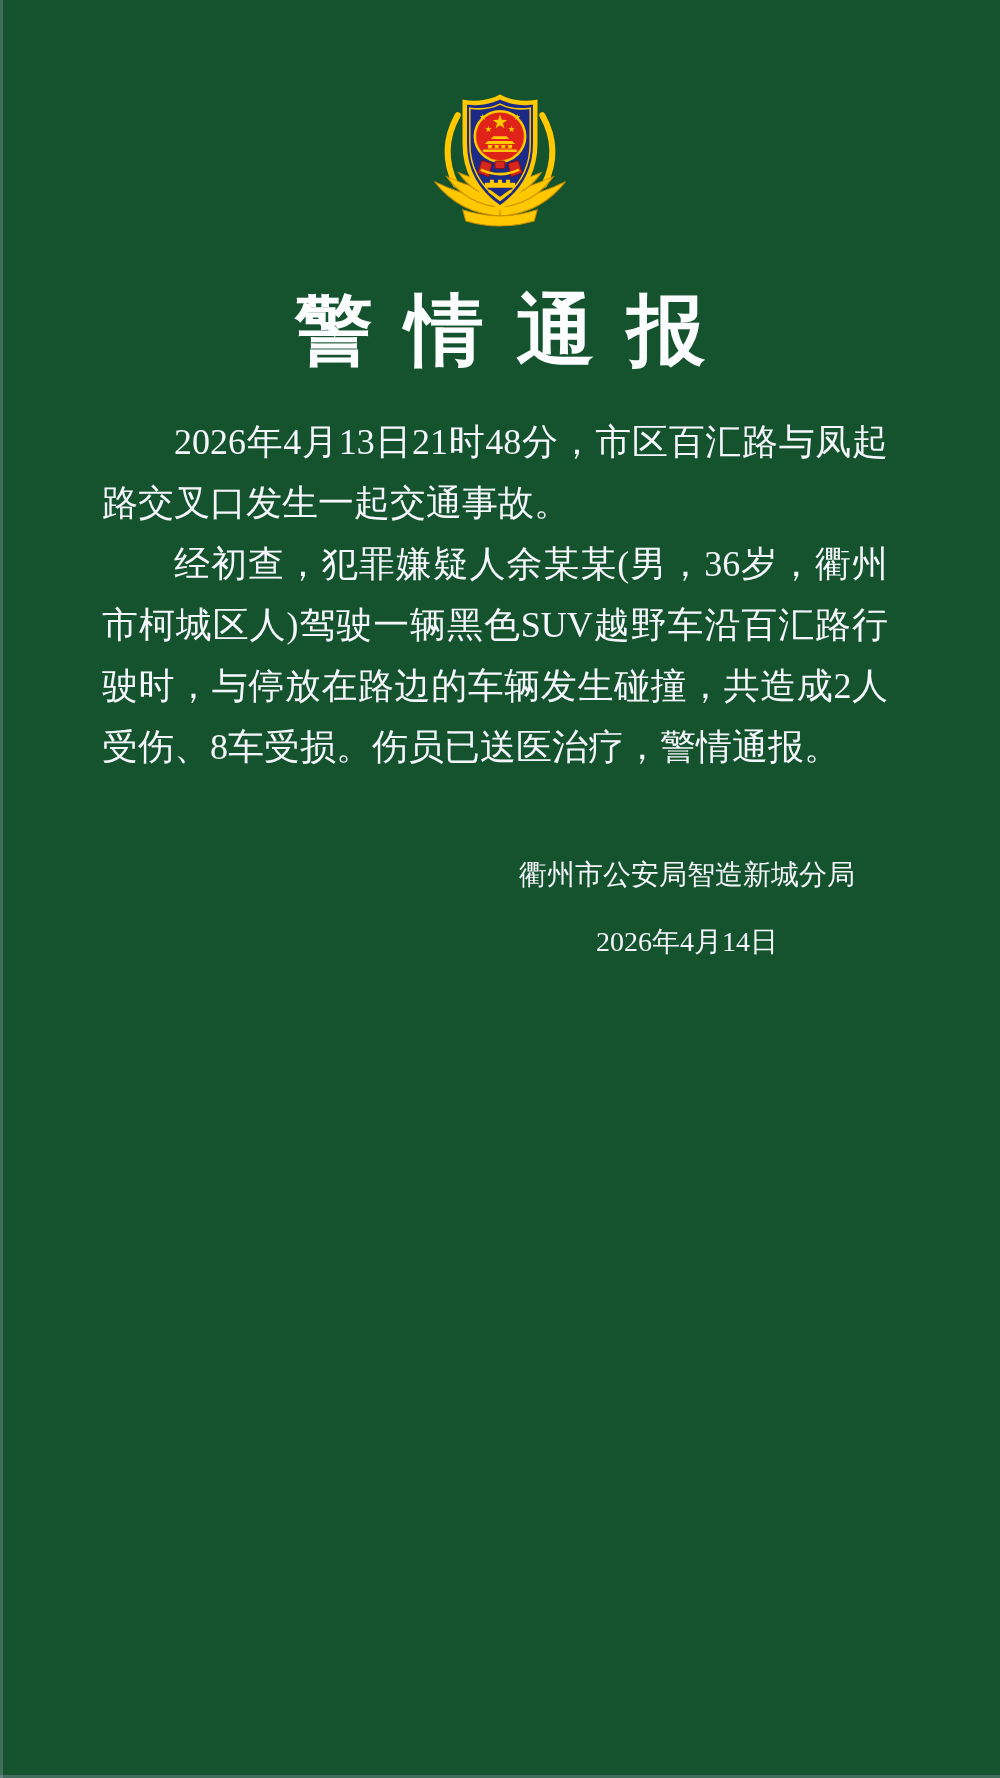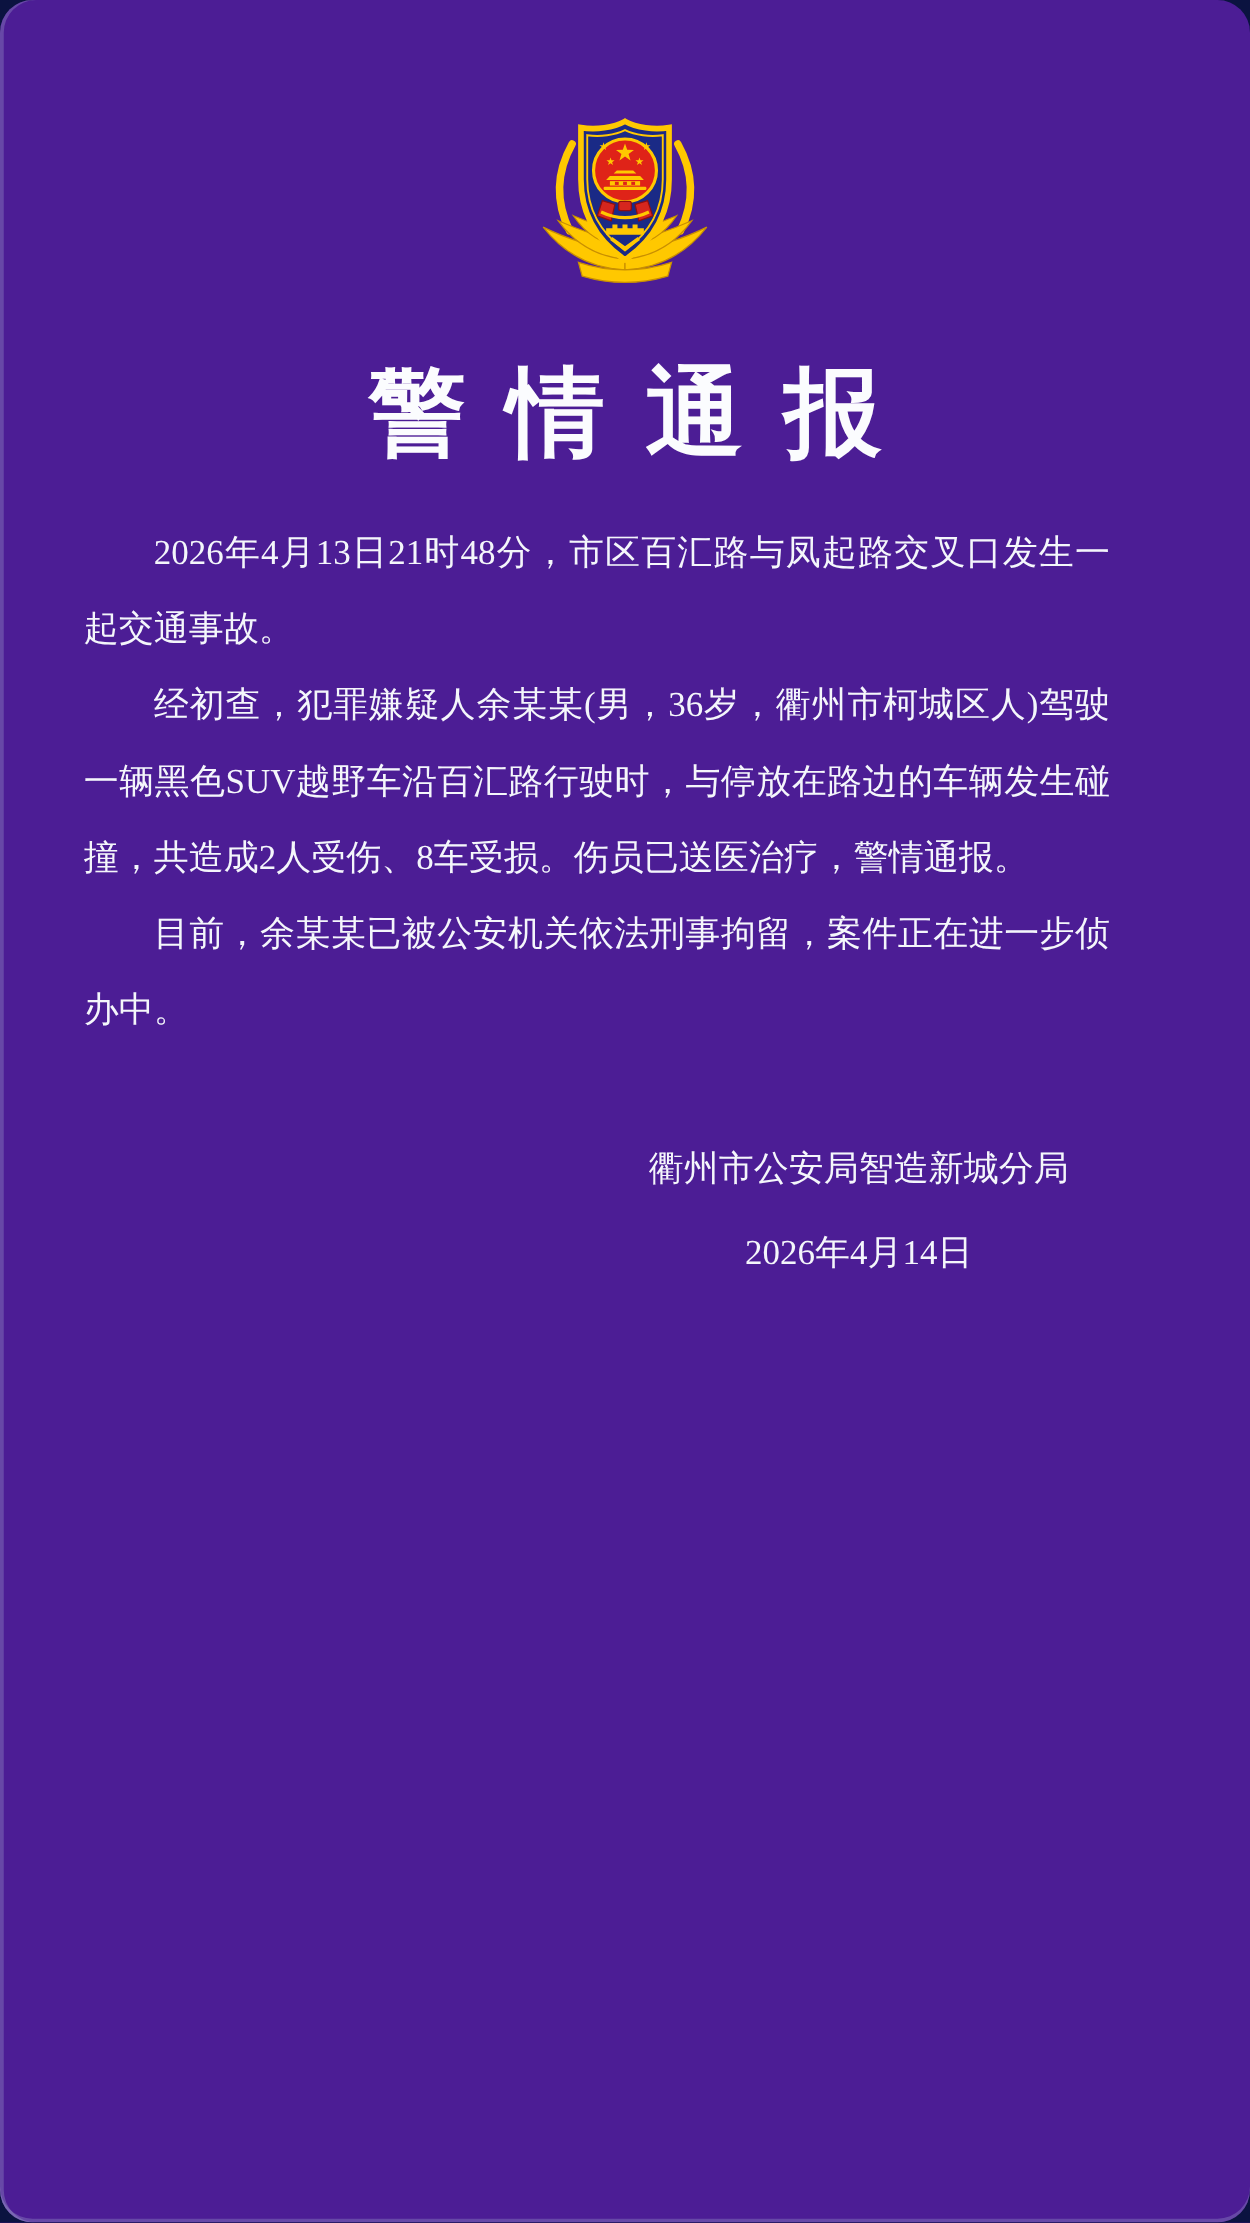--- a/index.html
+++ b/index.html
@@ -1,46 +1,45 @@
 <!DOCTYPE html>
 <html><head>
 <meta charset="utf-8">
 <style>
   html,body{margin:0;padding:0;background:#0b1340;}
   .poster{
     position:relative;
     width:1000px;height:1778px;
     margin:0 auto;
-    background:#4c1d95;
+    background:#14532d;
     color:#F4F6FB;
     font-family:"Liberation Serif","DejaVu Serif",serif;
     overflow:hidden;
     box-shadow:inset 3px 0 0 rgba(175,185,215,.28), inset 0 -3px 0 rgba(175,185,215,.28);
-    border-radius:26px;
   }
   .emblem{
     display:block;
     width:152px;height:146px;
     margin:84px auto 0 auto;
   }
   .notice-title{
     margin:62px 0 0 0;
     text-align:center;
     font-size:78px;
     line-height:1;
     font-weight:700;
     letter-spacing:0.42em;
     padding-left:0.42em; 
     color:#FBFCFE;
     white-space:nowrap;
   }
   .notice-body{
     margin-top:42px;
-    padding:0 112px 0 67px;
-    font-size:28px;
+    padding:0 112px 0 102px;
+    font-size:36px;
     line-height:61px;
     text-align:justify;
   }
   .notice-body p{
     margin:0;
     text-indent:2em;
   }
   .sign-block{
     margin:66px 145px 0 auto;
     width:max-content;
@@ -106,21 +105,20 @@
 
     <path d="M120,196 h10 v-6 h8 v6 h8 v-6 h8 v6 h8 v-6 h8 v6 h10 v10 h-60 Z" fill="#FFC800"></path>
     <path d="M128,212 L150,228 L172,212" fill="none" stroke="#FFC800" stroke-width="6"></path>
   </svg>
 
   <h1 class="notice-title">警情通报</h1>
 
   <div class="notice-body">
     <p>2026年4月13日21时48分，市区百汇路与凤起路交叉口发生一起交通事故。</p>
     <p>经初查，犯罪嫌疑人余某某(男，36岁，衢州市柯城区人)驾驶一辆黑色SUV越野车沿百汇路行驶时，与停放在路边的车辆发生碰撞，共造成2人受伤、8车受损。伤员已送医治疗，警情通报。</p>
-    <p>目前，余某某已被公安机关依法刑事拘留，案件正在进一步侦办中。</p>
   </div>
 
   <div class="sign-block">
     <div class="sign-agency">衢州市公安局智造新城分局</div>
     <div class="sign-date">2026年4月14日</div>
   </div>
 
 </div>
 
 </body></html>

